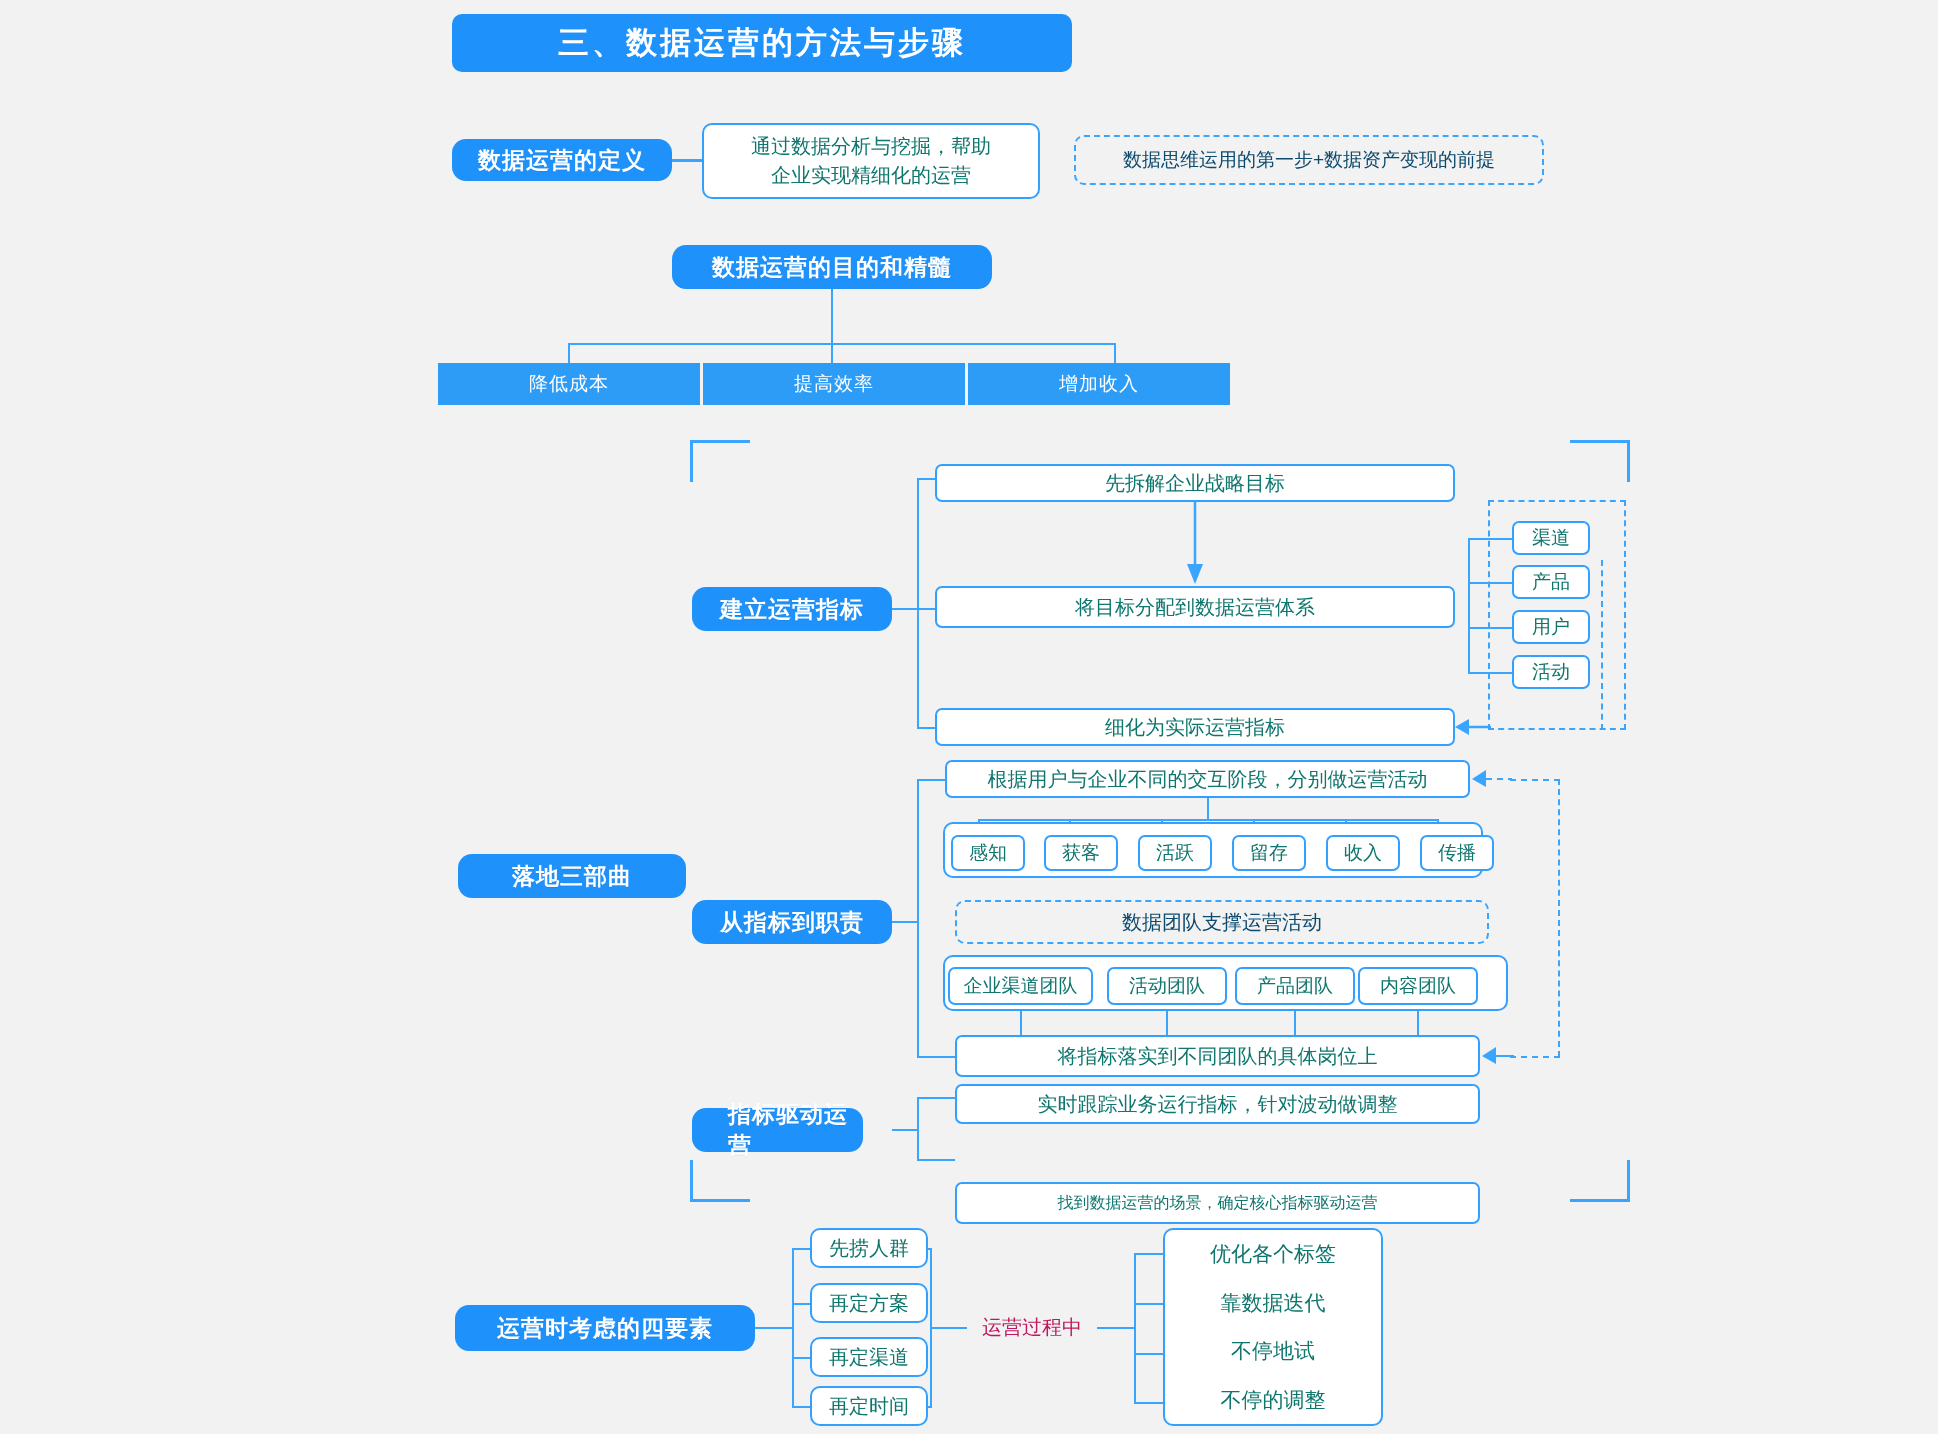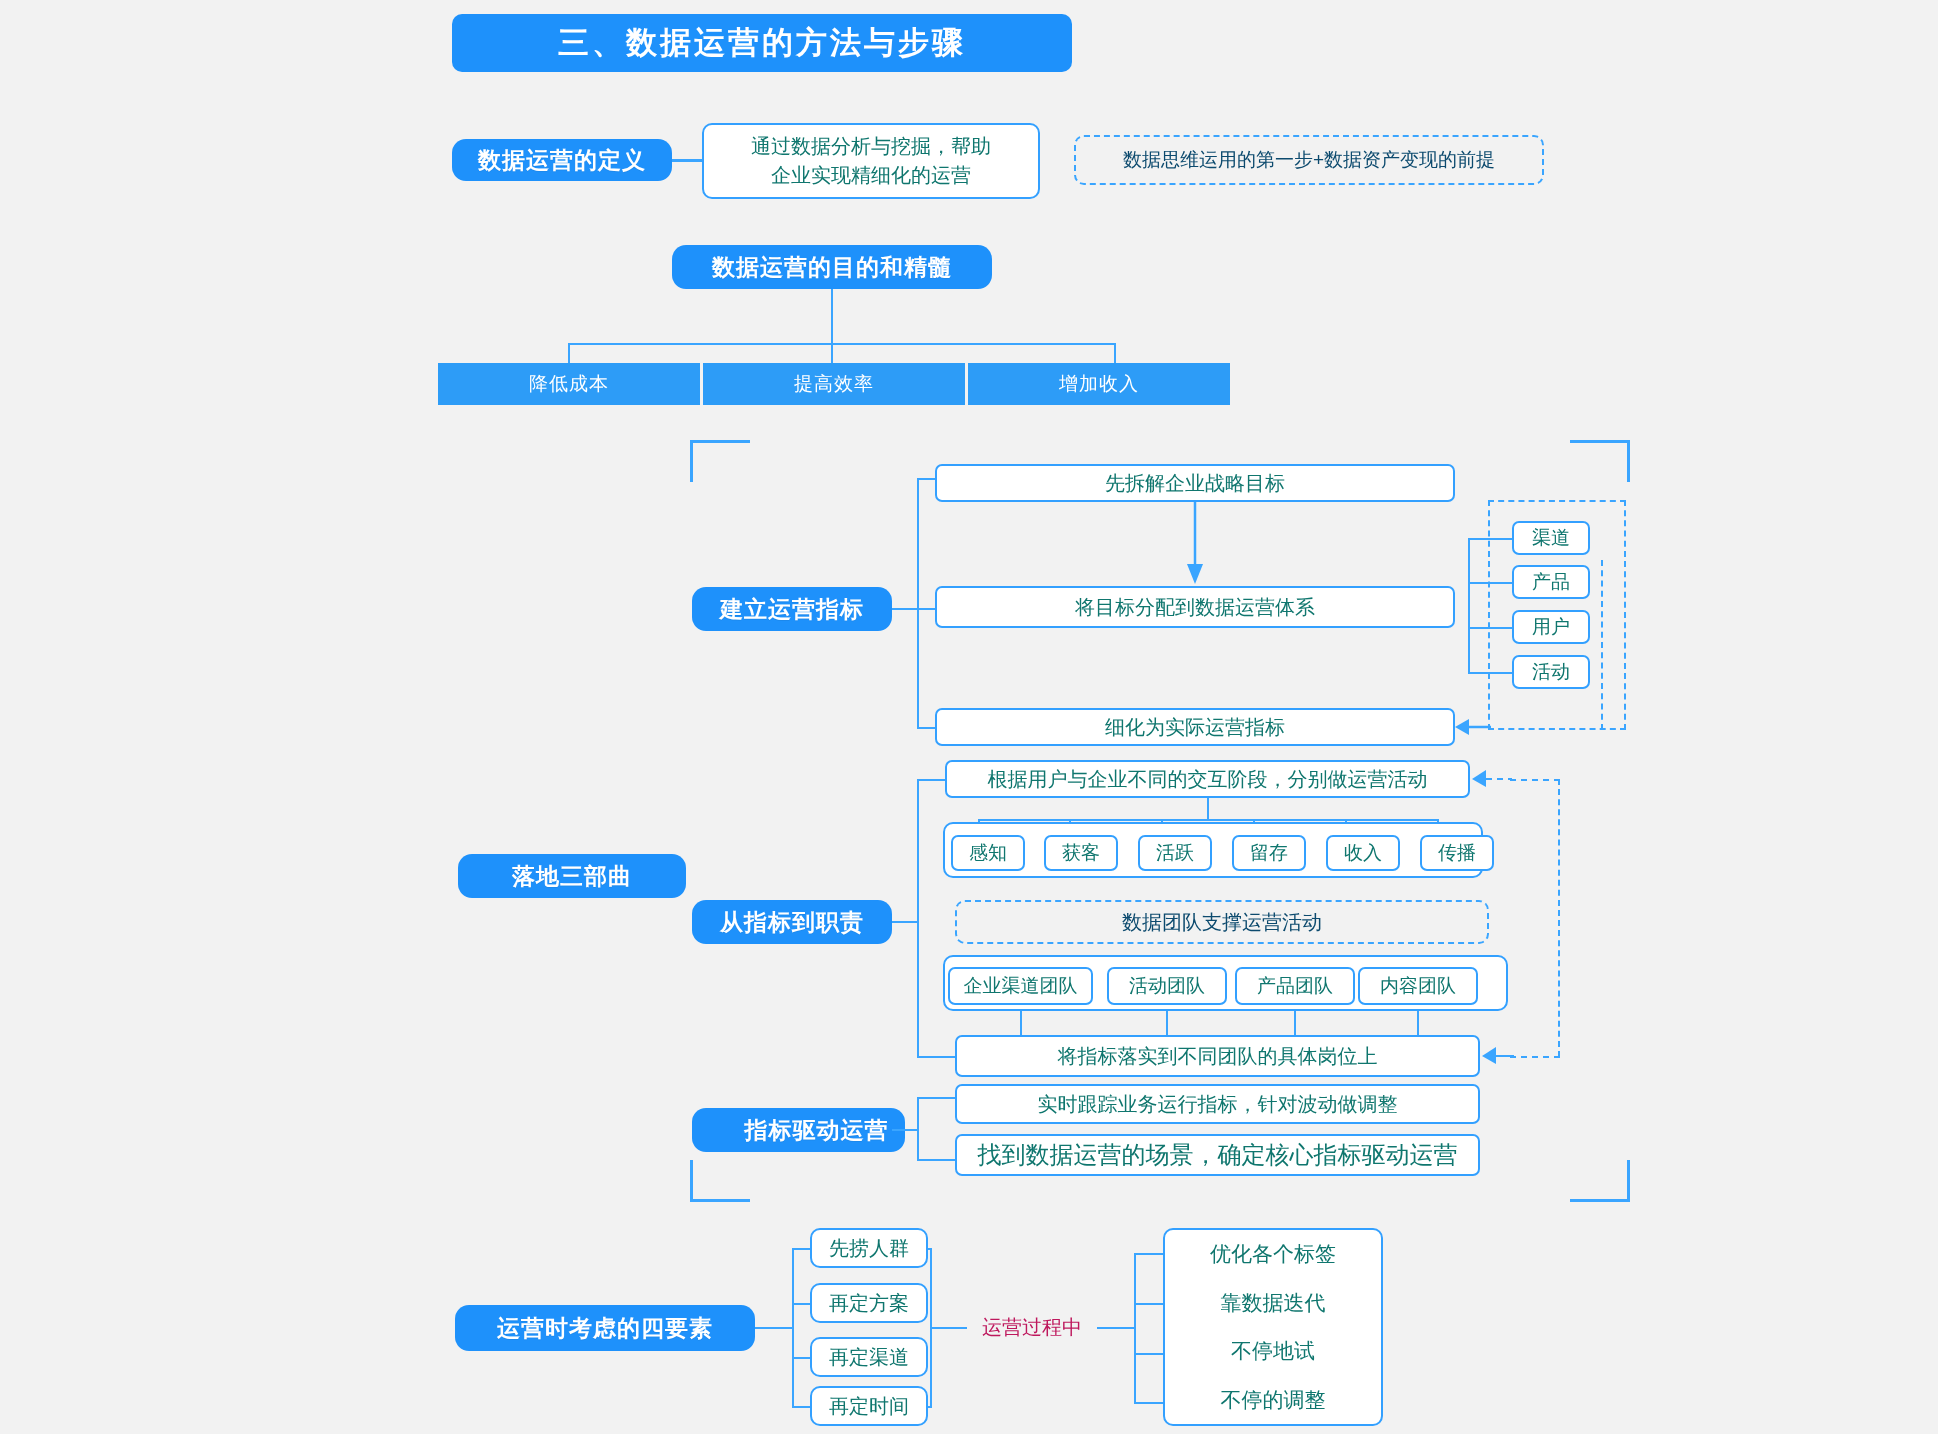--- a/index.html
+++ b/index.html
@@ -180,29 +180,29 @@
 
   <svg class="abs" style="left:1472px;top:770px;width:40px;height:18px;">
     <polygon points="14,0 14,17 0,9" fill="#3aa5ff"></polygon>
     <line x1="14" y1="9" x2="40" y2="9" stroke="#3aa5ff" stroke-width="2" stroke-dasharray="6 5"></line>
   </svg>
   <svg class="abs" style="left:1482px;top:1047px;width:32px;height:18px;">
     <polygon points="14,0 14,17 0,9" fill="#3aa5ff"></polygon>
     <line x1="14" y1="9" x2="32" y2="9" stroke="#3aa5ff" stroke-width="2"></line>
   </svg>
 
-  <div class="abs pill" style="left:692px;top:1108px;width:213px;height:44px;font-size:23px;padding-left:36px;">指标驱动运营</div>
+  <div class="abs pill" style="left:692px;top:1108px;width:171px;height:44px;font-size:23px;padding-left:36px;">指标驱动运营</div>
 
   <div class="abs ln lnh" style="left:892px;top:1129px;width:26px;height:2px;"></div>
   <div class="abs ln lnv" style="left:917px;top:1097px;width:2px;height:64px;"></div>
   <div class="abs ln lnh" style="left:917px;top:1097px;width:38px;height:2px;"></div>
   <div class="abs ln lnh" style="left:917px;top:1159px;width:38px;height:2px;"></div>
 
   <div class="abs obox r6" style="left:955px;top:1084px;width:525px;height:40px;font-size:20px;">实时跟踪业务运行指标，针对波动做调整</div>
-  <div class="abs obox r6" style="left:955px;top:1134px;width:525px;height:42px;font-size:24px;">找到数据运营的场景，确定核心指标驱动运营</div>
+  <div class="abs obox r6" style="left:955px;top:1182px;width:525px;height:42px;font-size:16px;">找到数据运营的场景，确定核心指标驱动运营</div>
 
   <div class="abs pill" style="left:455px;top:1305px;width:300px;height:46px;font-size:23px;">运营时考虑的四要素</div>
 
   <div class="abs ln lnh" style="left:755px;top:1327px;width:38px;height:2px;"></div>
   <div class="abs ln lnv" style="left:792px;top:1248px;width:2px;height:158px;"></div>
   <div class="abs ln lnh" style="left:792px;top:1248px;width:22px;height:2px;"></div>
   <div class="abs ln lnh" style="left:792px;top:1303px;width:22px;height:2px;"></div>
   <div class="abs ln lnh" style="left:792px;top:1357px;width:22px;height:2px;"></div>
   <div class="abs ln lnh" style="left:792px;top:1406px;width:22px;height:2px;"></div>
 

